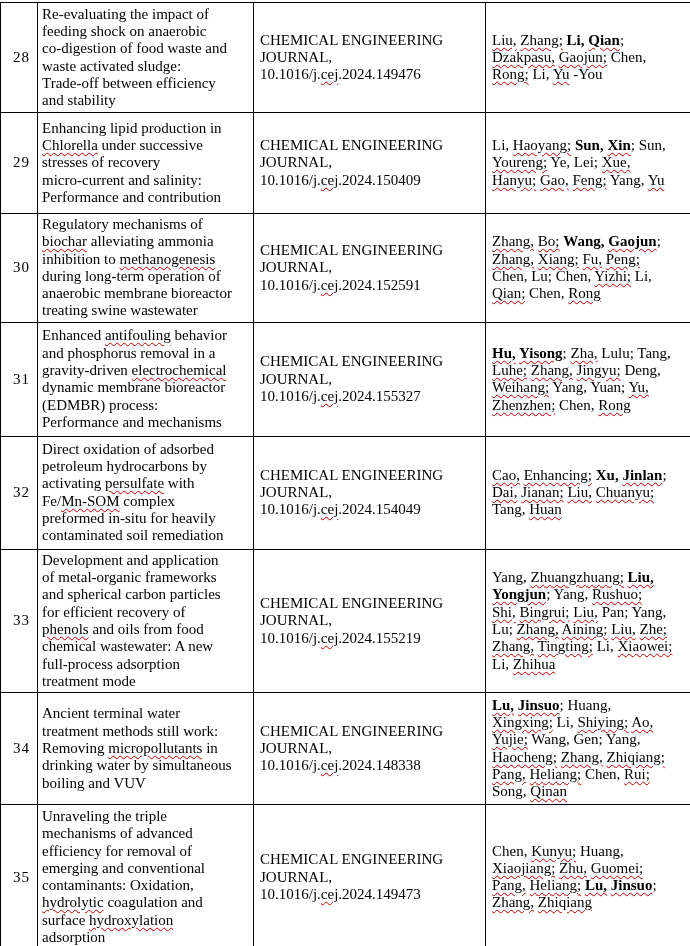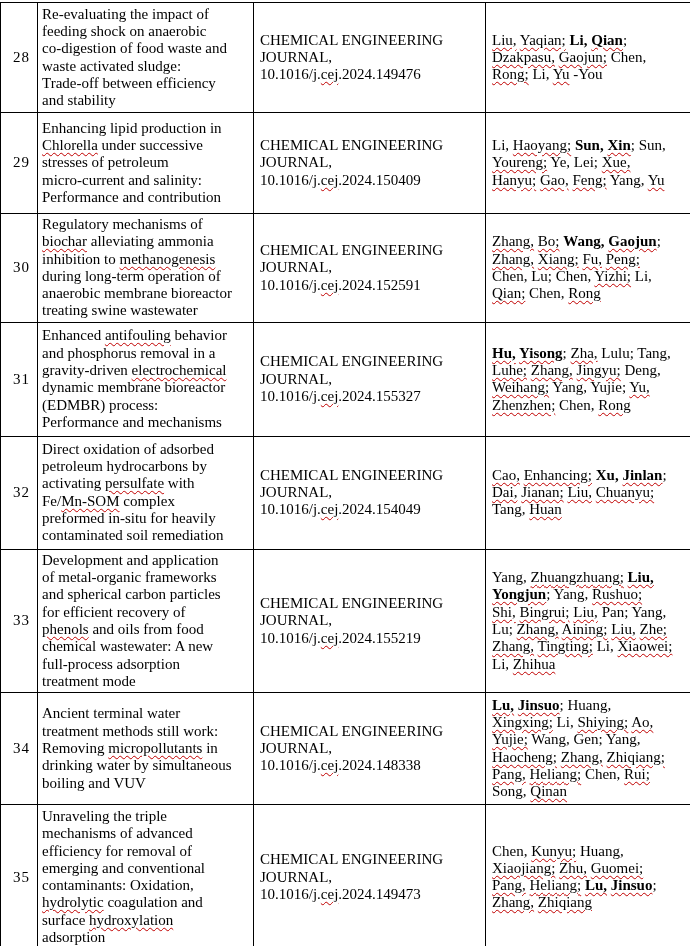--- a/index.html
+++ b/index.html
@@ -62,33 +62,33 @@
             <div class="line"><span>waste activated sludge:</span></div>
             <div class="line"><span>Trade-off between efficiency</span></div>
             <div class="line"><span>and stability</span></div>
           </td>
           <td class="journal">
             <div class="line"><span>CHEMICAL ENGINEERING</span></div>
             <div class="line"><span>JOURNAL,</span></div>
             <div class="line"><span>10.1016/j.</span><span class="sq">cej</span><span>.2024.149476</span></div>
           </td>
           <td class="authors">
-            <div class="line"><span class="sq">Liu,</span><span> </span><span class="sq">Yaqian;</span><span> </span><span class="b">Li, </span><span class="b sq">Qian</span><span>;</span></div>
+            <div class="line"><span class="sq">Liu,</span><span> </span><span class="sq">Zhang;</span><span> </span><span class="b">Li, </span><span class="b sq">Qian</span><span>;</span></div>
             <div class="line"><span class="sq">Dzakpasu,</span><span> </span><span class="sq">Gaojun;</span><span> Chen,</span></div>
             <div class="line"><span class="sq">Rong;</span><span> Li, </span><span class="sq">Yu</span><span> -You</span></div>
           </td>
         </tr>
         <tr style="height: 101px;">
           <td class="num">
             <div>29</div>
           </td>
           <td class="title">
             <div class="line"><span>Enhancing lipid production in</span></div>
             <div class="line"><span class="sq">Chlorella</span><span> under successive</span></div>
-            <div class="line"><span>stresses of petroleum</span></div>
+            <div class="line"><span>stresses of recovery</span></div>
             <div class="line"><span>micro-current and salinity:</span></div>
             <div class="line"><span>Performance and contribution</span></div>
           </td>
           <td class="journal">
             <div class="line"><span>CHEMICAL ENGINEERING</span></div>
             <div class="line"><span>JOURNAL,</span></div>
             <div class="line"><span>10.1016/j.</span><span class="sq">cej</span><span>.2024.150409</span></div>
           </td>
           <td class="authors">
             <div class="line"><span>Li, </span><span class="sq">Haoyang;</span><span> </span><span class="b">Sun, </span><span class="b sq">Xin</span><span>; Sun,</span></div>
@@ -133,21 +133,21 @@
             <div class="line"><span>Performance and mechanisms</span></div>
           </td>
           <td class="journal">
             <div class="line"><span>CHEMICAL ENGINEERING</span></div>
             <div class="line"><span>JOURNAL,</span></div>
             <div class="line"><span>10.1016/j.</span><span class="sq">cej</span><span>.2024.155327</span></div>
           </td>
           <td class="authors">
             <div class="line"><span class="b sq">Hu,</span><span class="b"> </span><span class="b sq">Yisong</span><span>; </span><span class="sq">Zha,</span><span> Lulu; Tang,</span></div>
             <div class="line"><span class="sq">Luhe;</span><span> </span><span class="sq">Zhang,</span><span> </span><span class="sq">Jingyu;</span><span> Deng,</span></div>
-            <div class="line"><span class="sq">Weihang;</span><span> Yang, Yujie; </span><span class="sq">Yu,</span></div>
+            <div class="line"><span class="sq">Weihang;</span><span> Yang, Yuan; </span><span class="sq">Yu,</span></div>
             <div class="line"><span class="sq">Zhenzhen;</span><span> Chen, </span><span class="sq">Rong</span></div>
           </td>
         </tr>
         <tr style="height: 113px;">
           <td class="num">
             <div>32</div>
           </td>
           <td class="title">
             <div class="line"><span>Direct oxidation of adsorbed</span></div>
             <div class="line"><span>petroleum hydrocarbons by</span></div>

